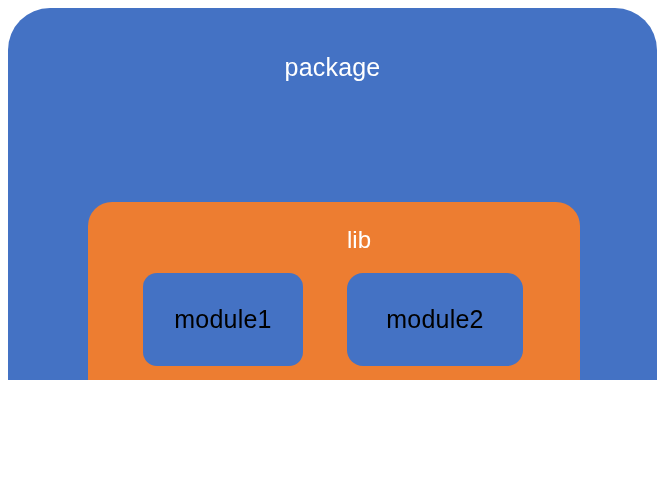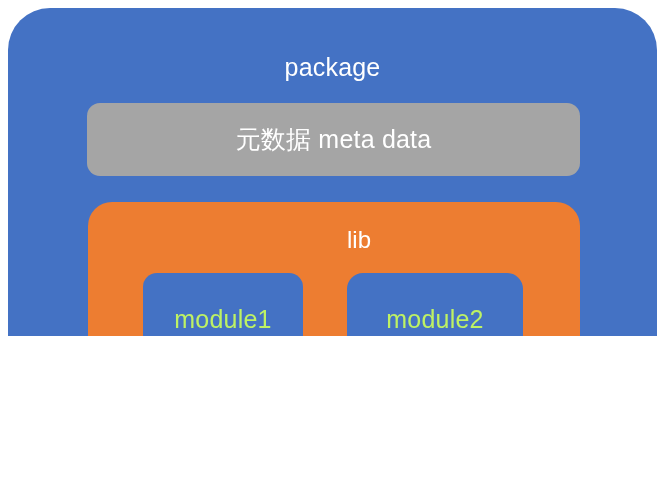--- a/index.html
+++ b/index.html
@@ -6,21 +6,21 @@
     margin: 0;
     padding: 0;
     background: #ffffff;
   }
   body {
     font-family: "Liberation Sans", "DejaVu Sans", sans-serif;
   }
   #canvas {
     position: relative;
     width: 668px;
-    height: 336px;
+    height: 380px;
     background: #ffffff;
     overflow: hidden;
   }
 
   
   .package-box {
     position: absolute;
     left: 8px;
     top: 8px;
     width: 649px;
@@ -97,21 +97,21 @@
     background: #4472C4;
     border-radius: 14px;
     box-sizing: border-box;
     display: flex;
     align-items: center;
     justify-content: center;
   }
   .module-box.module-1 { left: 55px;  width: 160px; }
   .module-box.module-2 { left: 259px; width: 176px; border-radius: 16px; }
   .module-label {
-    color: #bef264;
+    color: #000000;
     font-size: 25px;
     letter-spacing: 0.2px;
   }
 
   
   .watermark {
     position: absolute;
     right: 14px;
     bottom: 8px;
     color: #C9D6EE;
@@ -123,23 +123,20 @@
 </style>
 </head>
 <body>
 
 <div id="canvas">
 
   <div class="package-box">
 
     <div class="package-title">package</div>
 
-    <div class="meta-box">
-      <div class="meta-label">元数据 meta data</div>
-    </div>
 
     <div class="lib-box">
 
       <div class="lib-title">lib</div>
 
       <div class="module-box module-1">
         <span class="module-label">module1</span>
       </div>
 
       <div class="module-box module-2">

